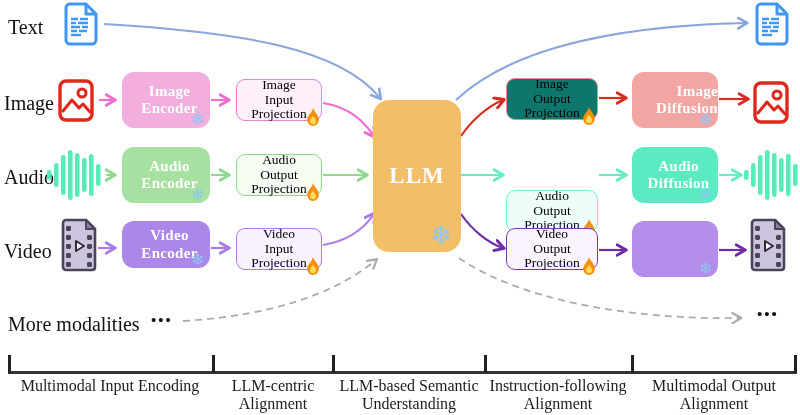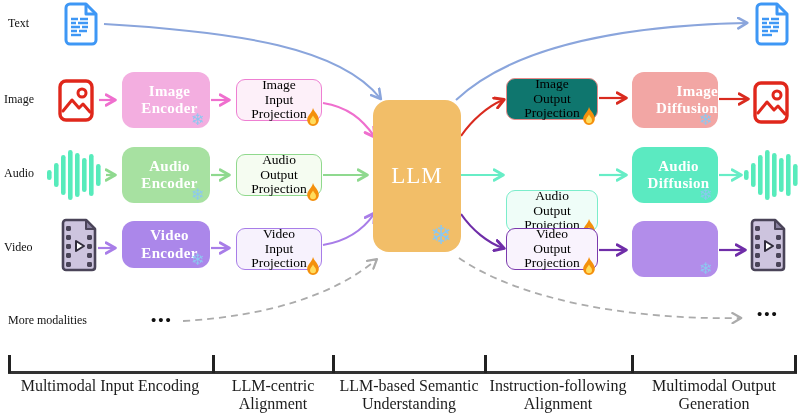--- a/index.html
+++ b/index.html
@@ -1,28 +1,28 @@
 <!DOCTYPE html>
 <html><head>
 <meta charset="utf-8">
 <style>
   html,body{margin:0;padding:0;background:#fff;}
   #canvas{
     position:relative;width:800px;height:415px;background:#fff;overflow:hidden;
     font-family:"Liberation Serif","DejaVu Serif",serif;color:#111;
   }
   .abs{position:absolute;}
-  .row-label{font-size:12px;color:#111;}
+  .row-label{font-size:20px;color:#111;}
   .box{position:absolute;display:flex;align-items:center;justify-content:center;
        text-align:center;box-sizing:border-box;}
   .solidbox{border-radius:12px;color:#fff;font-weight:bold;font-size:15px;line-height:1.15;
             letter-spacing:.3px;padding-left:7px;}
   .projbox{border-radius:9px;font-size:13.5px;line-height:1.08;color:#000;
            border:1.6px solid;padding:2px 12px;}
-  .llmbox{border-radius:16px;color:#fff;font-weight:normal;font-size:23px;letter-spacing:1px;}
+  .llmbox{border-radius:16px;color:#fff;font-weight:bold;font-size:23px;letter-spacing:1px;}
   .snow{position:absolute;right:5px;bottom:0px;font-family:"DejaVu Sans",sans-serif;
         font-size:16px;color:#8CC8F0;line-height:1;}
   .snow.big{font-size:26px;right:8px;bottom:4px;}
   .flame{position:absolute;right:-2px;bottom:-9px;width:20px;height:22px;}
   .dots{font-size:15px;font-weight:bold;letter-spacing:2px;color:#111;}
   .axis-line{position:absolute;background:#333;}
   .tick{position:absolute;width:2.5px;height:18px;background:#222;}
   .stage-label{position:absolute;text-align:center;font-size:16px;line-height:1.12;color:#1c1c1c;}
   svg{display:block;}
 </style>
@@ -267,15 +267,15 @@
   <div class="tick" style="left:212px;top:355px;"></div>
   <div class="tick" style="left:332px;top:355px;"></div>
   <div class="tick" style="left:484px;top:355px;"></div>
   <div class="tick" style="left:631px;top:355px;"></div>
   <div class="tick" style="left:794px;top:355px;"></div>
 
   <div class="stage-label" style="left:20px;top:377px;width:180px;">Multimodal Input Encoding</div>
   <div class="stage-label" style="left:203px;top:377px;width:140px;">LLM-centric Alignment</div>
   <div class="stage-label" style="left:324px;top:377px;width:170px;">LLM-based Semantic Understanding</div>
   <div class="stage-label" style="left:473px;top:377px;width:170px;">Instruction-following Alignment</div>
-  <div class="stage-label" style="left:629px;top:377px;width:170px;">Multimodal Output Generation</div>
+  <div class="stage-label" style="left:629px;top:377px;width:170px;">Multimodal Output Alignment</div>
 
 </div>
 
 </body></html>

